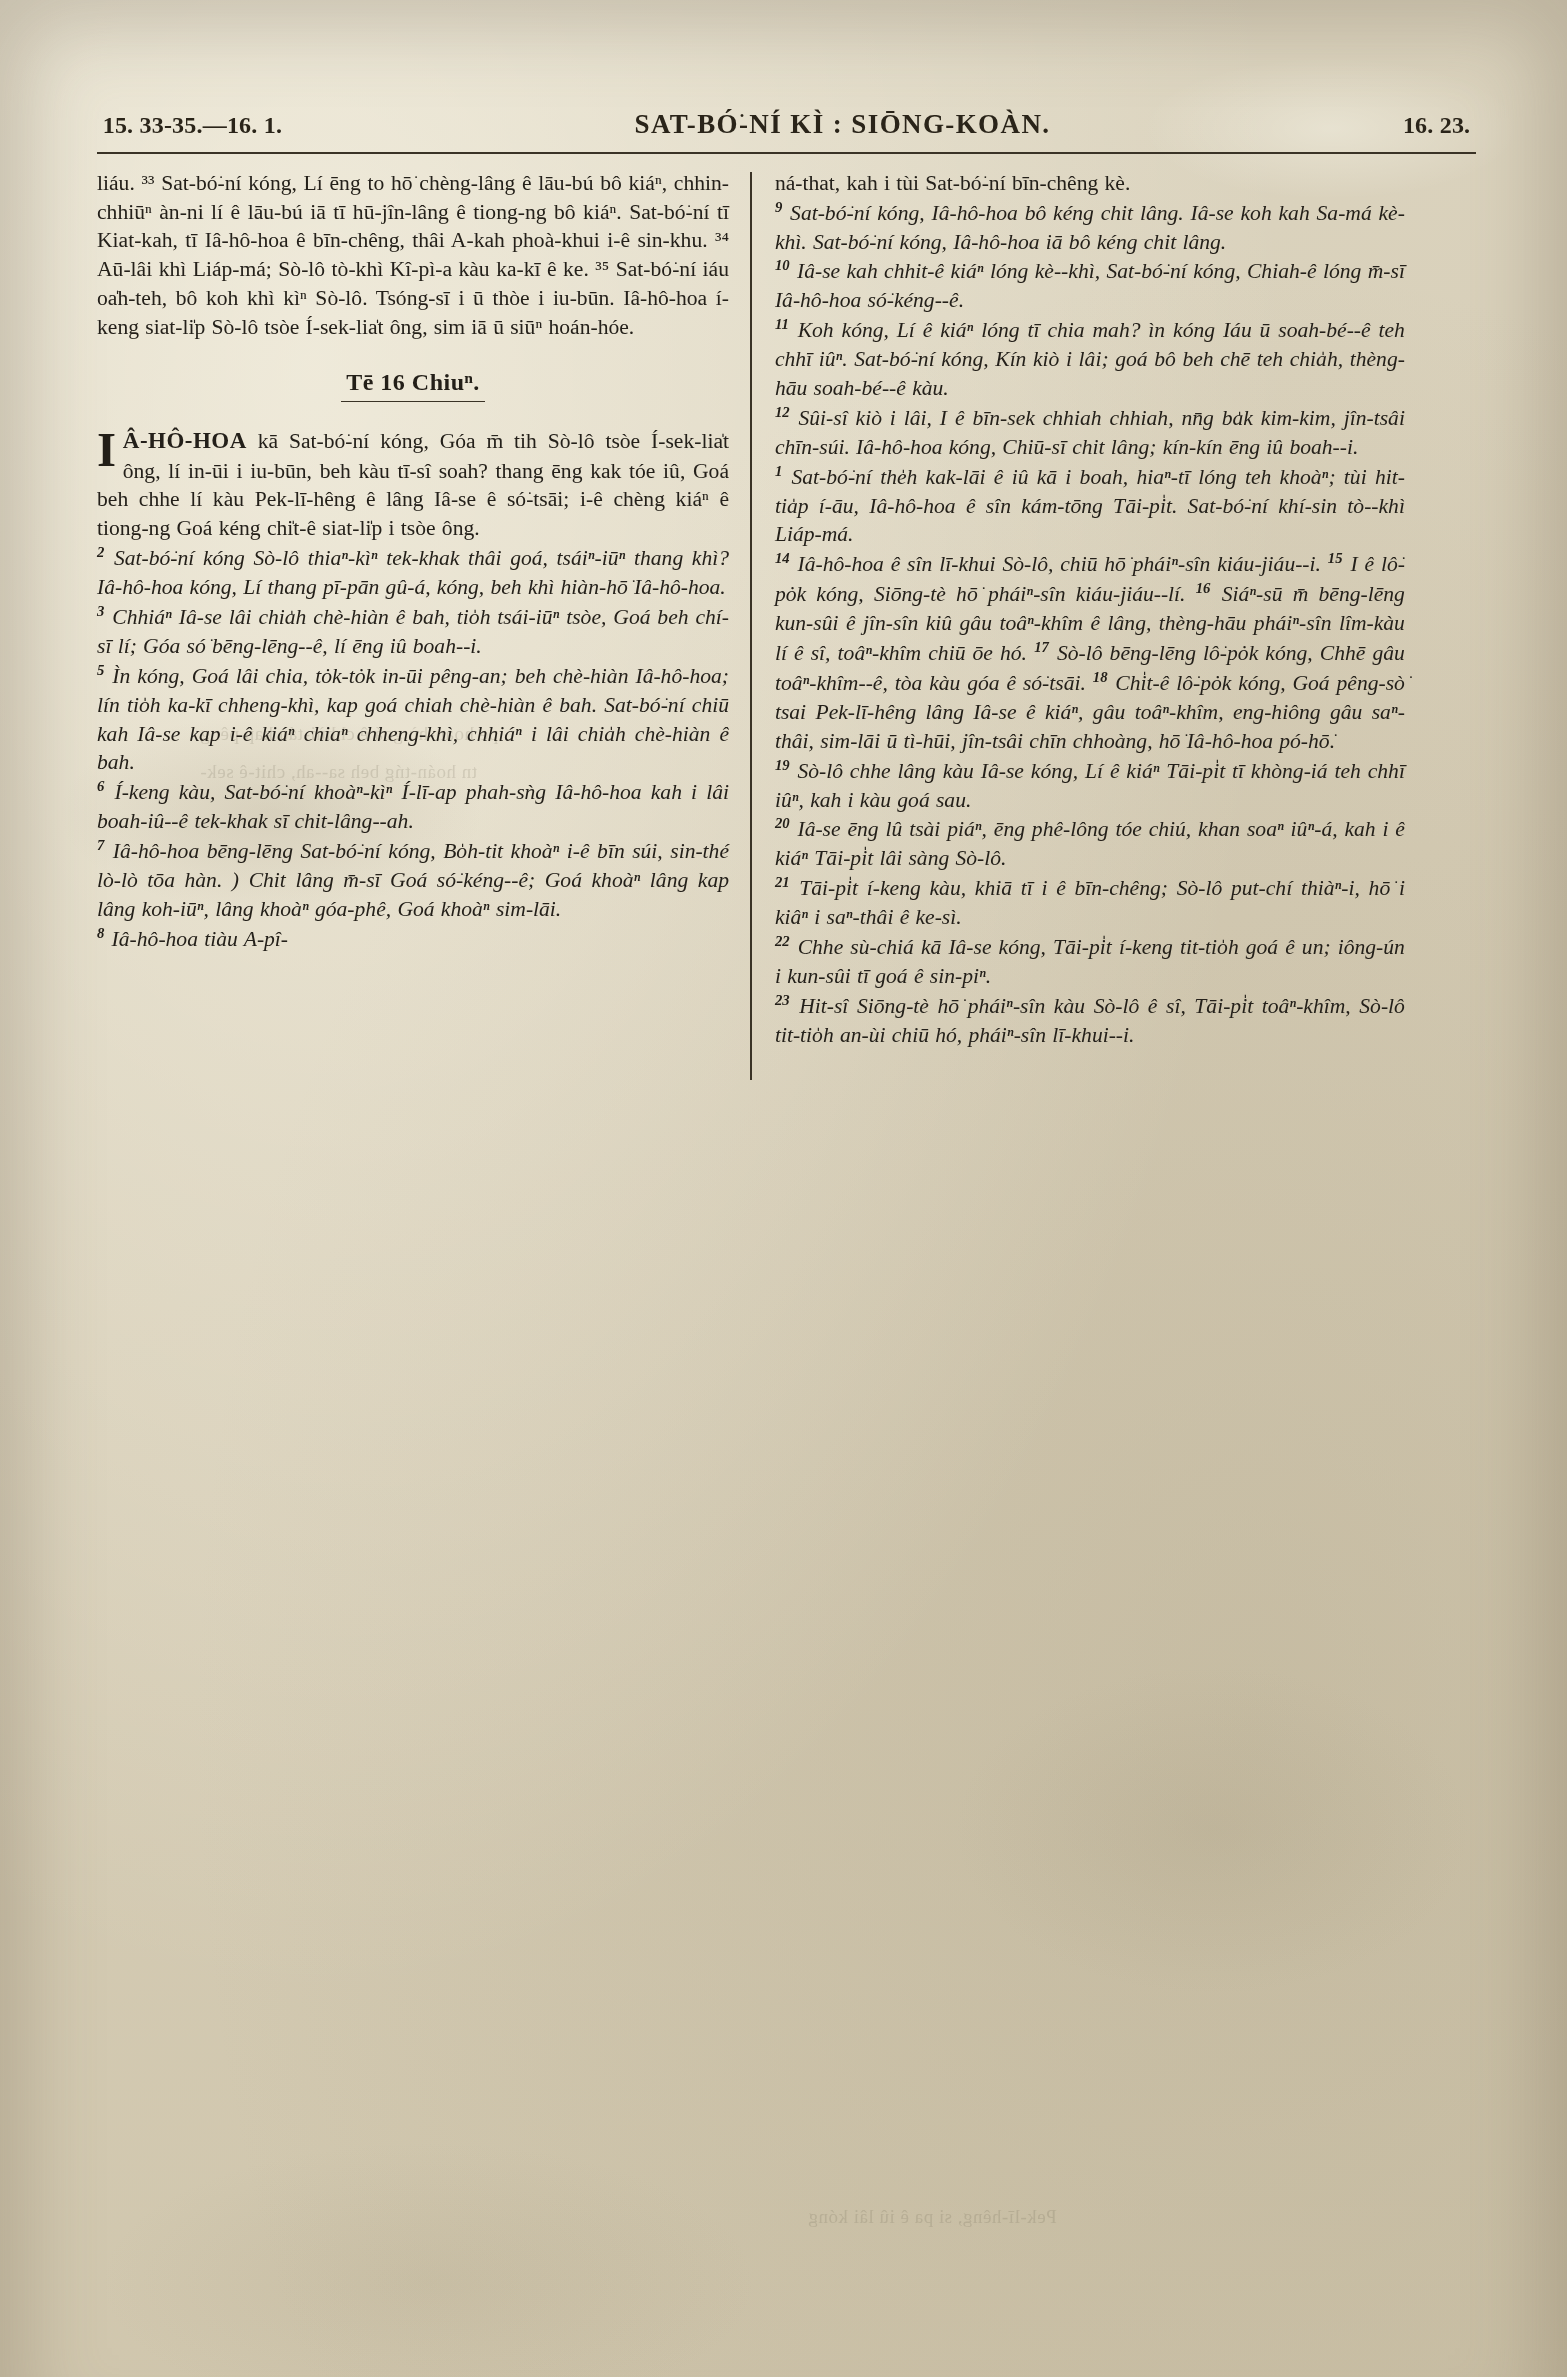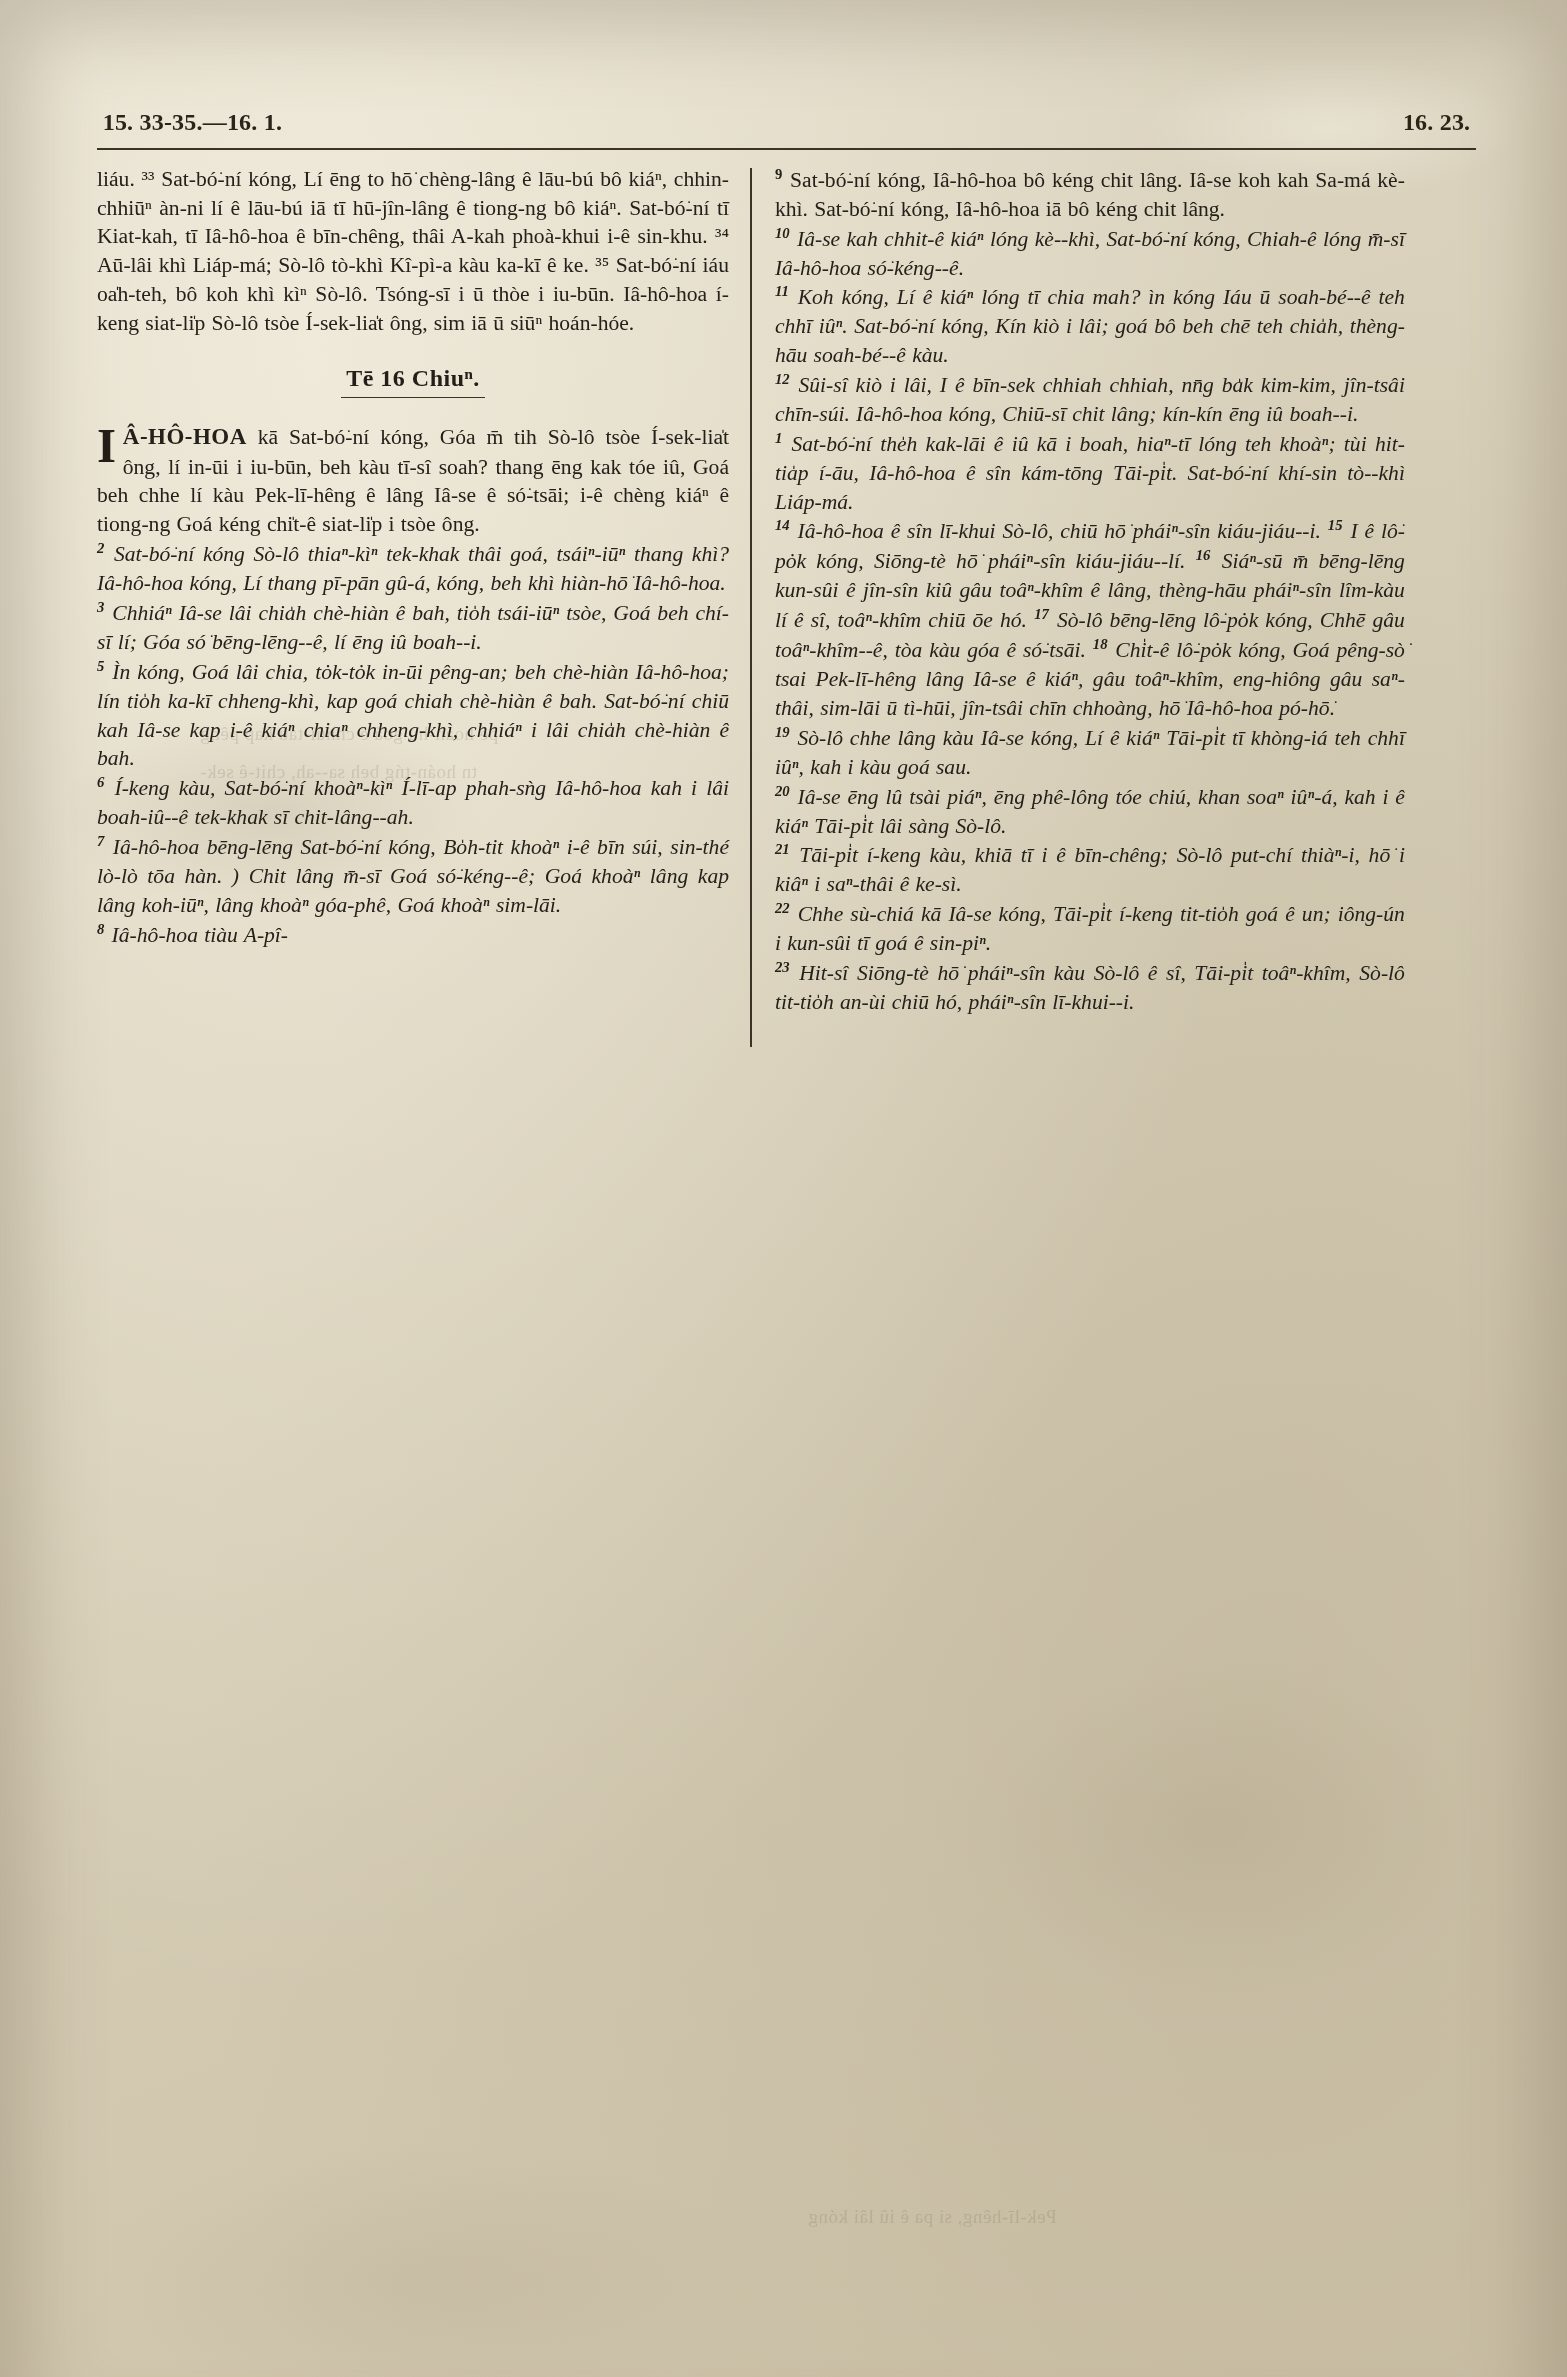--- a/index.html
+++ b/index.html
@@ -170,20 +170,21 @@
   <div class="blotch b4"></div>
 
   <div class="showthrough" style="left:200px; top:723px;">pe hoan-hù goá ê chhùi-táu kap pêng</div>
   <div class="showthrough" style="left:200px; top:761px;">tn hoán-tńg beh sa--ah, chit-ê sek-</div>
   <div class="showthrough" style="left:808px; top:2206px;">Pek-lī-hêng, si pa ê iû lâi kóng</div>
 
   <div class="content">
 
     <div class="header">
       <div class="hdr-left">15. 33-35.—16. 1.</div>
+      <div class="hdr-center">SAT-BÓ͘-NÍ KÌ : SIŌNG-KOÀN.</div>
       <div class="hdr-right">16. 23.</div>
     </div>
     <div class="rule"></div>
 
     <div class="columns">
 
       <div class="col col-left">
 
         <p class="bodytext">liáu.  ³³ Sat-bó͘-ní kóng, Lí ēng to hō͘ chèng-lâng ê lāu-bú bô kiáⁿ, chhin-chhiūⁿ àn-ni lí ê lāu-bú iā tī hū-jîn-lâng ê tiong-ng bô kiáⁿ.  Sat-bó͘-ní tī Kiat-kah, tī Iâ-hô-hoa ê bīn-chêng, thâi A-kah phoà-khui i-ê sin-khu.  ³⁴ Aū-lâi khì Liáp-má; Sò-lô tò-khì Kî-pì-a kàu ka-kī ê ke.  ³⁵ Sat-bó͘-ní iáu oa̍h-teh, bô koh khì kìⁿ Sò-lô. Tsóng-sī i ū thòe i iu-būn.  Iâ-hô-hoa í-keng siat-li̍p Sò-lô tsòe Í-sek-lia̍t ông, sim iā ū siūⁿ hoán-hóe.</p>
 
@@ -225,20 +226,21 @@
           <span class="vnum">8</span>
           <span>Iâ-hô-hoa tiàu A-pî-</span>
         </p>
 
       </div>
 
       <div class="col-divider"></div>
 
       <div class="col col-right">
 
+        <p class="bodytext">ná-that, kah i tùi Sat-bó͘-ní bīn-chêng kè.</p>
 
         <p class="bodytext">
           <span class="vnum">9</span>
           <span>Sat-bó͘-ní kóng, Iâ-hô-hoa bô kéng chit lâng.  Iâ-se koh kah Sa-má kè-khì.  Sat-bó͘-ní kóng, Iâ-hô-hoa iā bô kéng chit lâng.</span>
         </p>
 
         <p class="bodytext">
           <span class="vnum">10</span>
           <span>Iâ-se kah chhit-ê kiáⁿ lóng kè--khì, Sat-bó͘-ní kóng, Chiah-ê lóng m̄-sī Iâ-hô-hoa só͘-kéng--ê.</span>
         </p>

